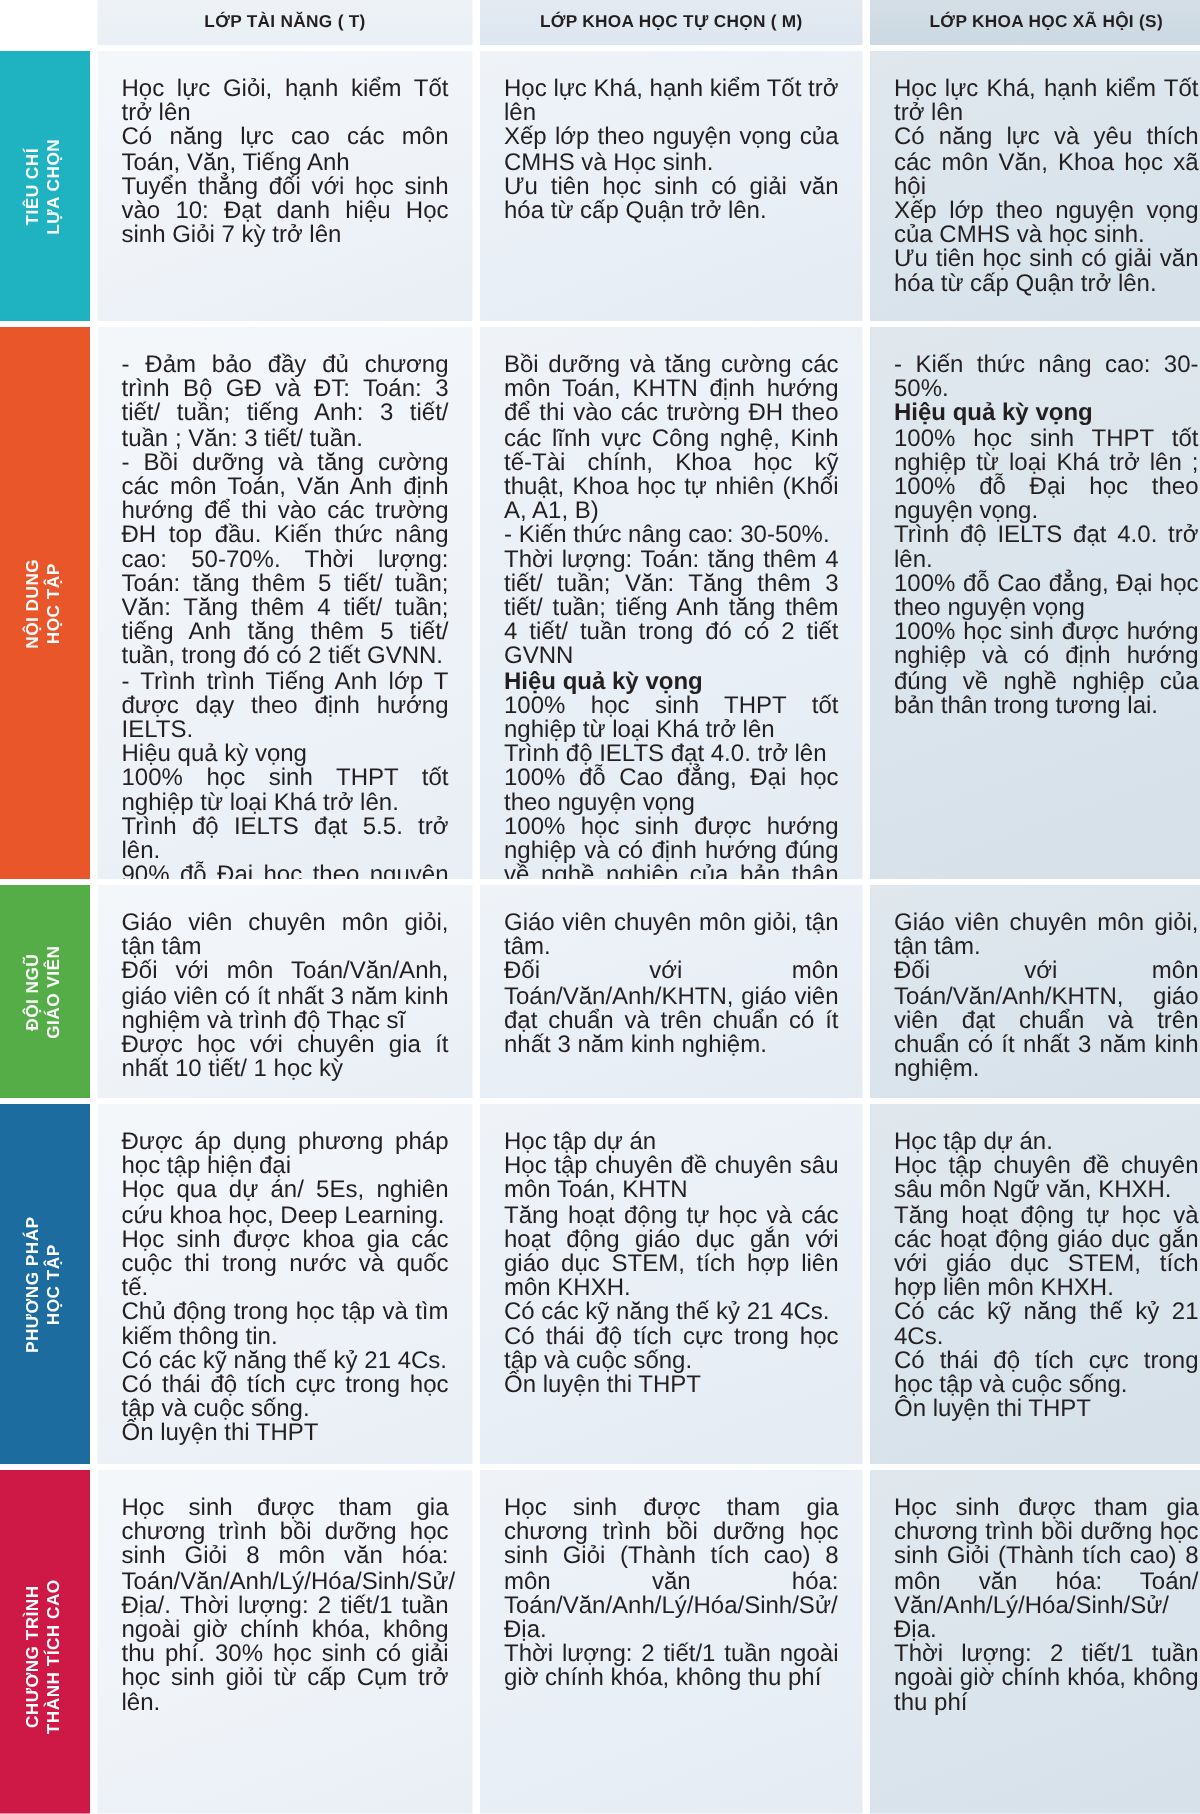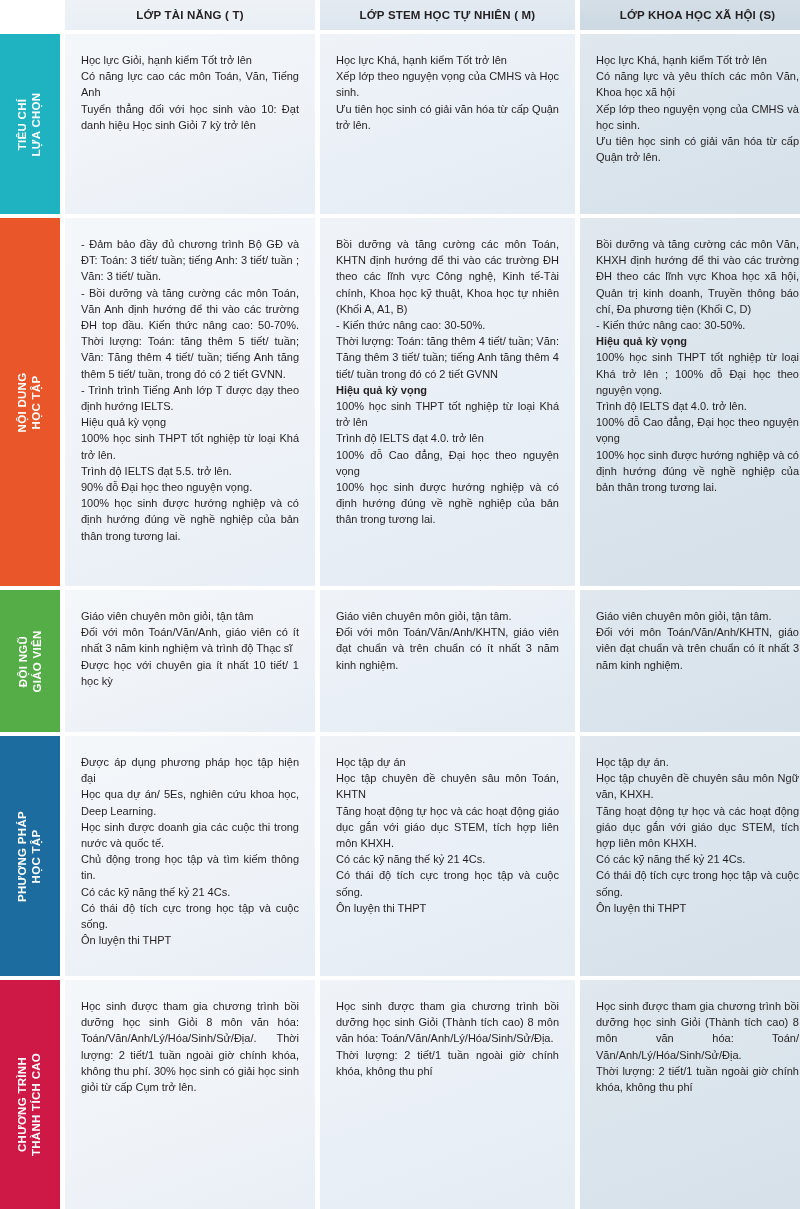--- a/index.html
+++ b/index.html
@@ -74,21 +74,21 @@
   .lab-tieuchi   { background: #1fb2c0; }
   .lab-noidung   { background: #e8562a; }
   .lab-doingu    { background: #55ad47; }
   .lab-phuongphap{ background: #1c6ca0; }
   .lab-chuongtrinh{ background: #ce1846; }
 
   
   .cell {
     padding: 18px 16px 28px 16px;
     box-sizing: border-box;
-    font-size: 11px;
+    font-size: 16px;
     line-height: 16.2px;
     color: #231f20;
     text-align: justify;
     overflow: hidden;
   }
   .cell.col-t { background: linear-gradient(160deg,#f4f7fa 0%,#eff3f8 55%,#e8eef5 100%); }
   .cell.col-m { background: linear-gradient(160deg,#eff3f8 0%,#e9eff6 55%,#e4ebf3 100%); }
   .cell.col-s { background: linear-gradient(160deg,#e0e8ee 0%,#dae4ec 55%,#d5e0e9 100%); }
 
   .cell p {
@@ -98,21 +98,21 @@
     font-weight: bold;
   }
 </style>
 </head>
 <body>
 
 <div class="sheet">
   <div class="table" id="grid">
       <div class="hdr-spacer"></div>
       <div class="hdr hdr-t">LỚP TÀI NĂNG ( T)</div>
-      <div class="hdr hdr-m">LỚP STEM HỌC TỰ NHIÊN ( M)</div>
+      <div class="hdr hdr-m">LỚP KHOA HỌC TỰ CHỌN ( M)</div>
       <div class="hdr hdr-s">LỚP KHOA HỌC XÃ HỘI (S)</div>
       <div class="vlabel lab-tieuchi" style="background: rgb(31, 178, 192);">
         <div class="vtext">TIÊU CHÍ<br>LỰA CHỌN</div>
       </div>
       <div class="cell col-t">
         <p>Học lực Giỏi, hạnh kiểm Tốt trở lên</p>
         <p>Có năng lực cao các môn Toán, Văn, Tiếng Anh</p>
         <p>Tuyển thẳng đối với học sinh vào 10: Đạt danh hiệu Học sinh Giỏi 7 kỳ trở lên</p>
       </div>
       <div class="cell col-m">
@@ -143,21 +143,20 @@
         <p>Bồi dưỡng và tăng cường các môn Toán, KHTN định hướng để thi vào các trường ĐH theo các lĩnh vực Công nghệ, Kinh tế-Tài chính, Khoa học kỹ thuật, Khoa học tự nhiên (Khối A, A1, B)</p>
         <p>- Kiến thức nâng cao: 30-50%.</p>
         <p>Thời lượng: Toán: tăng thêm 4 tiết/ tuần; Văn: Tăng thêm 3 tiết/ tuần; tiếng Anh tăng thêm 4 tiết/ tuần trong đó có 2 tiết GVNN</p>
         <p class="b">Hiệu quả kỳ vọng</p>
         <p>100% học sinh THPT tốt nghiệp từ loại Khá trở lên</p>
         <p>Trình độ IELTS đạt 4.0. trở lên</p>
         <p>100% đỗ Cao đẳng, Đại học theo nguyện vọng</p>
         <p>100% học sinh được hướng nghiệp và có định hướng đúng về nghề nghiệp của bản thân trong tương lai.</p>
       </div>
       <div class="cell col-s">
-        <p>Bồi dưỡng và tăng cường các môn Văn, KHXH định hướng để thi vào các trường ĐH theo các lĩnh vực Khoa học xã hội, Quản trị kinh doanh, Truyền thông báo chí, Đa phương tiện (Khối C, D)</p>
         <p>- Kiến thức nâng cao: 30-50%.</p>
         <p class="b">Hiệu quả kỳ vọng</p>
         <p> 100% học sinh THPT tốt nghiệp từ loại Khá trở lên ; 100% đỗ Đại học theo nguyện vọng.</p>
         <p>Trình độ IELTS đạt 4.0. trở lên.</p>
         <p>100% đỗ Cao đẳng, Đại học theo nguyện vọng</p>
         <p>100% học sinh được hướng nghiệp và có định hướng đúng về nghề nghiệp của bản thân trong tương lai.</p>
       </div>
       <div class="vlabel lab-doingu" style="background: rgb(85, 173, 71);">
         <div class="vtext">ĐỘI NGŨ<br>GIÁO VIÊN</div>
       </div>
@@ -173,21 +172,21 @@
       <div class="cell col-s">
         <p>Giáo viên chuyên môn giỏi, tận tâm.</p>
         <p>Đối với môn Toán/Văn/Anh/KHTN, giáo viên đạt chuẩn và trên chuẩn có ít nhất 3 năm  kinh nghiệm.</p>
       </div>
       <div class="vlabel lab-phuongphap" style="background: rgb(28, 108, 160);">
         <div class="vtext">PHƯƠNG PHÁP<br>HỌC TẬP</div>
       </div>
       <div class="cell col-t">
         <p>Được áp dụng phương pháp học tập hiện đại</p>
         <p>Học qua dự án/ 5Es, nghiên cứu khoa học, Deep Learning.</p>
-        <p>Học sinh được doanh gia các cuộc thi trong nước và quốc tế.</p>
+        <p>Học sinh được khoa gia các cuộc thi trong nước và quốc tế.</p>
         <p>Chủ động trong học tập và tìm kiếm thông tin.</p>
         <p>Có các kỹ năng thế kỷ 21 4Cs.</p>
         <p>Có thái độ tích cực trong học tập và cuộc sống.</p>
         <p>Ôn luyện thi THPT</p>
       </div>
       <div class="cell col-m">
         <p>Học tập dự án</p>
         <p>Học tập chuyên đề chuyên sâu môn Toán, KHTN</p>
         <p>Tăng hoạt động tự học và các hoạt động giáo dục gắn với giáo dục STEM, tích hợp liên môn KHXH.</p>
         <p>Có các kỹ năng thế kỷ 21 4Cs.</p>

